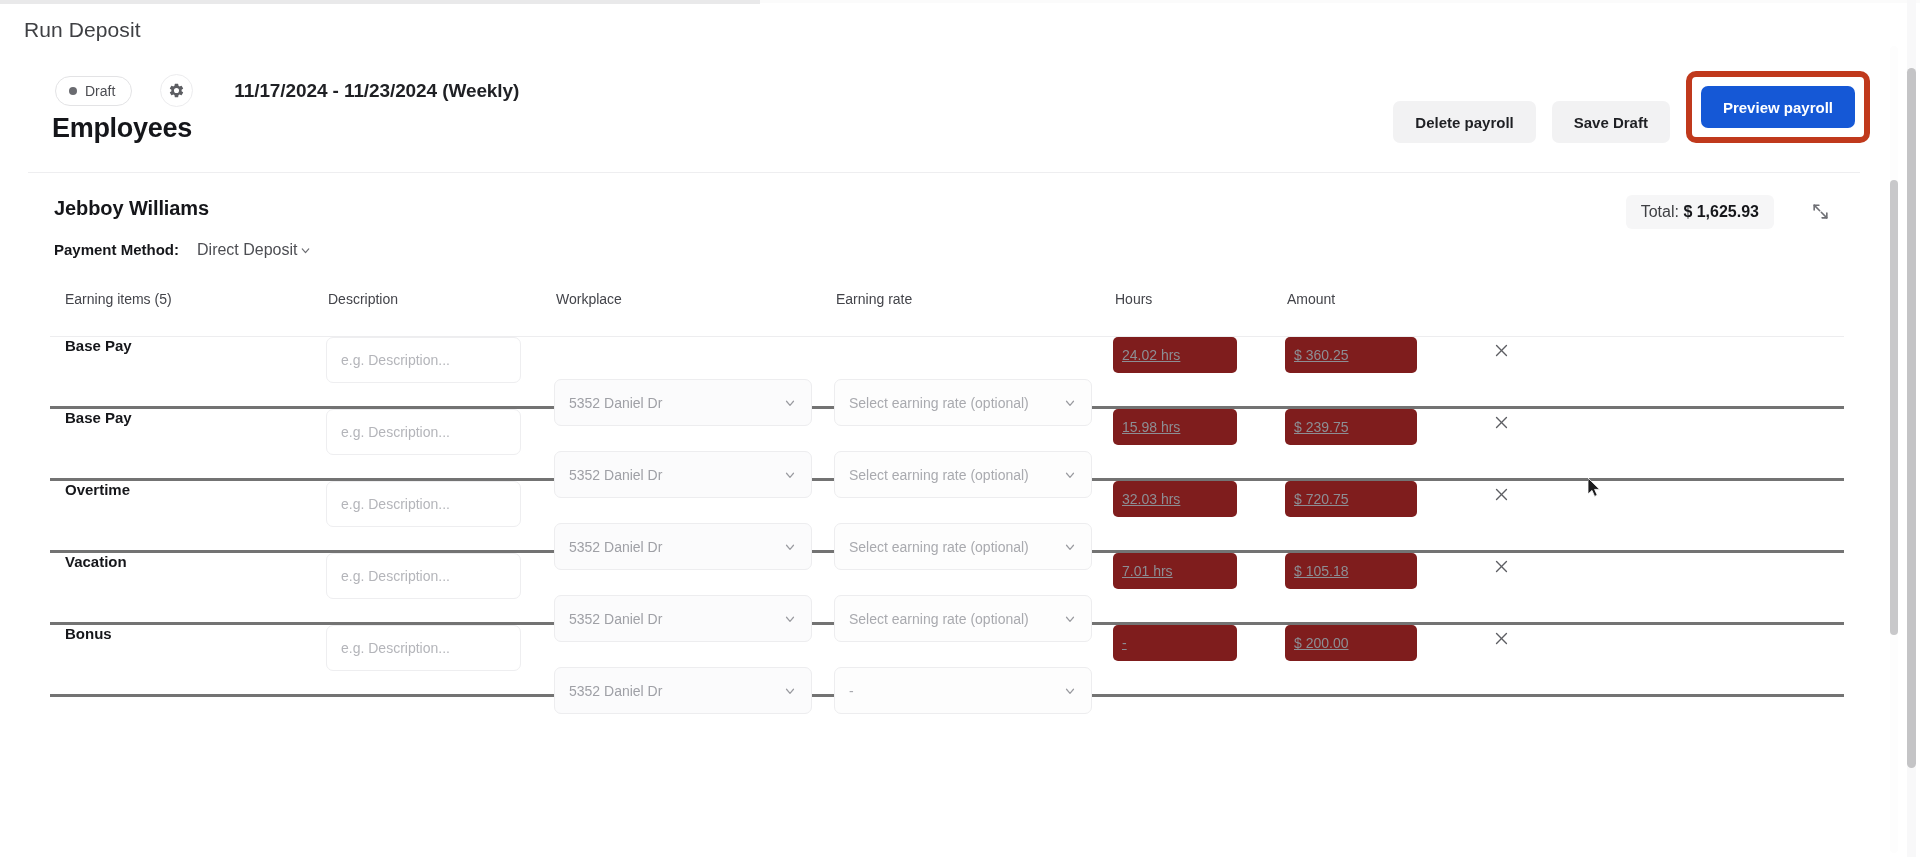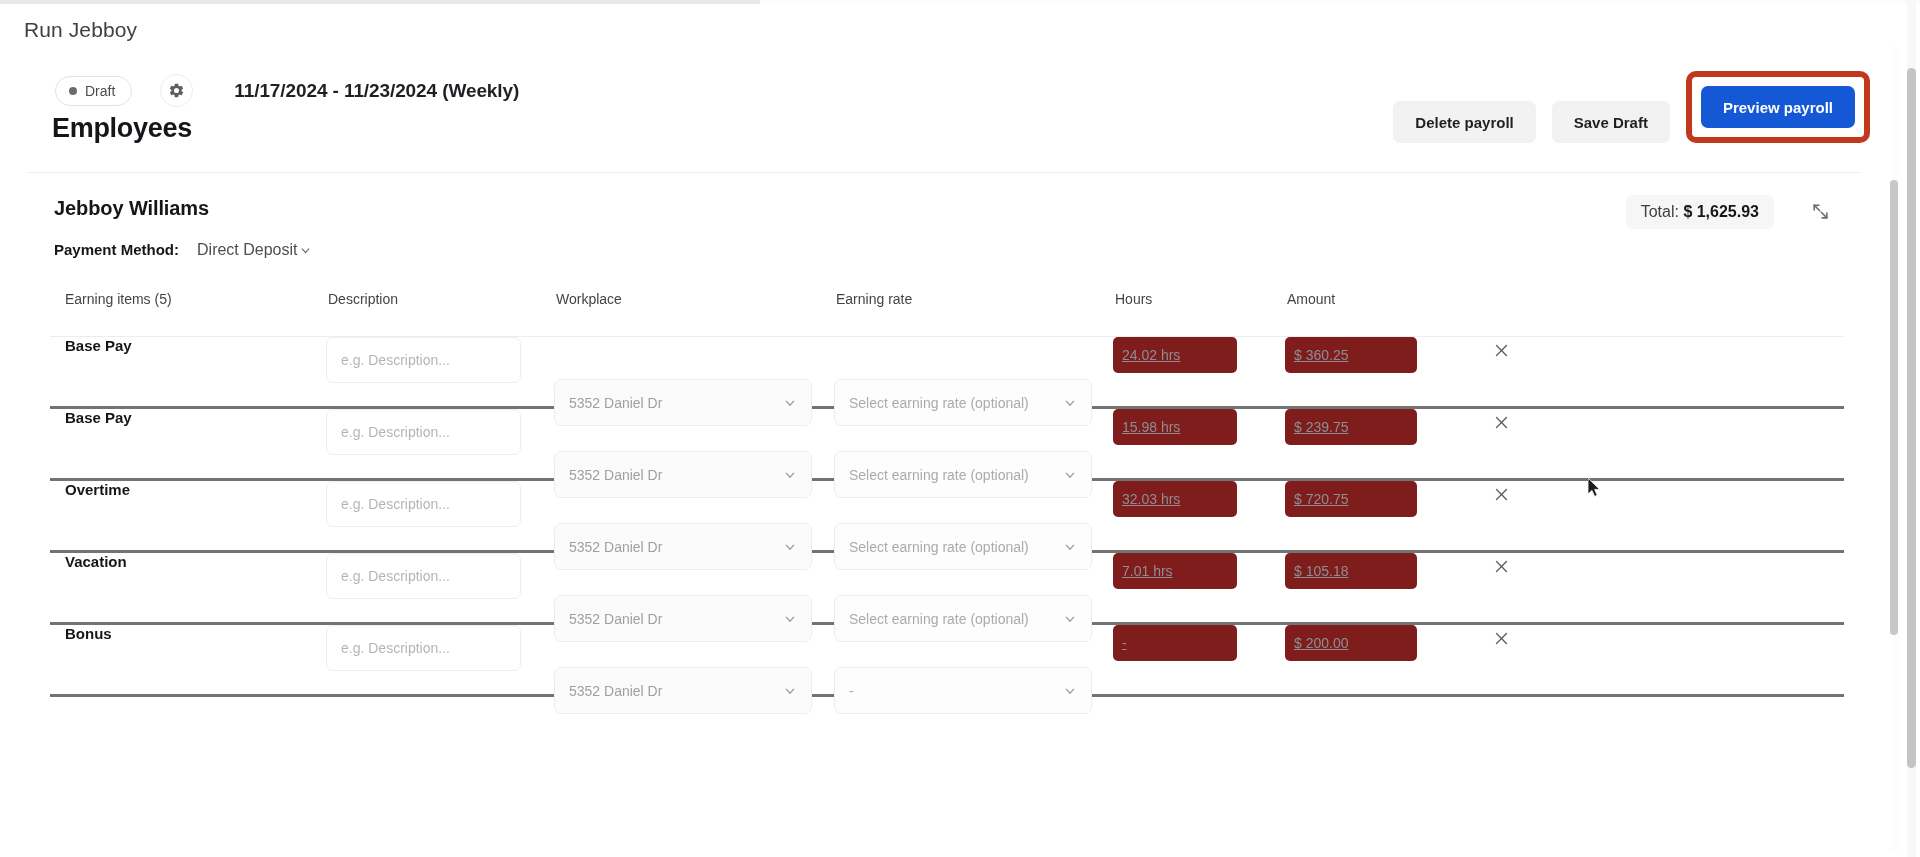--- a/index.html
+++ b/index.html
@@ -367,21 +367,21 @@
   }
 </style>
 </head>
 <body>
 
 <div id="page">
 
   <div id="top-sliver"></div>
   <div id="top-sliver-right"></div>
 
-  <div id="breadcrumb">Run Jebboy</div>
+  <div id="breadcrumb">Run Deposit</div>
 
   <div id="status-row">
     <div id="draft-badge">
       <span id="draft-dot"></span>
       <span>Draft</span>
     </div>
     <div id="gear-button">
       <svg width="17" height="17" viewBox="0 0 24 24" fill="#5c5d62" aria-hidden="true">
         <path d="M19.14 12.94a7.4 7.4 0 0 0 .06-.94 7.4 7.4 0 0 0-.06-.94l2.03-1.58a.5.5 0 0 0 .12-.62l-1.92-3.32a.5.5 0 0 0-.6-.22l-2.39.96a7.3 7.3 0 0 0-1.62-.94l-.36-2.54a.5.5 0 0 0-.5-.42h-3.84a.5.5 0 0 0-.5.42l-.36 2.54c-.59.24-1.13.56-1.62.94l-2.39-.96a.5.5 0 0 0-.6.22L2.67 8.86a.5.5 0 0 0 .12.62l2.03 1.58a7.6 7.6 0 0 0 0 1.88l-2.03 1.58a.5.5 0 0 0-.12.62l1.92 3.32c.13.22.38.3.6.22l2.39-.96c.49.38 1.03.7 1.62.94l.36 2.54c.04.24.25.42.5.42h3.84c.25 0 .46-.18.5-.42l.36-2.54c.59-.24 1.13-.56 1.62-.94l2.39.96c.22.08.47 0 .6-.22l1.92-3.32a.5.5 0 0 0-.12-.62l-2.03-1.58zM12 15.6A3.6 3.6 0 1 1 12 8.4a3.6 3.6 0 0 1 0 7.2z"></path>
       </svg>

